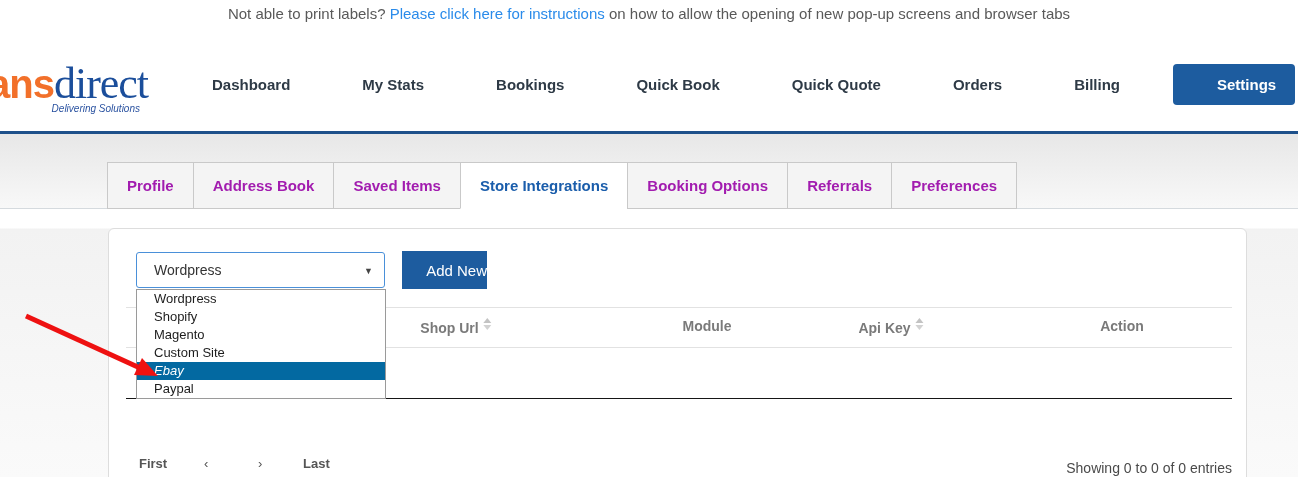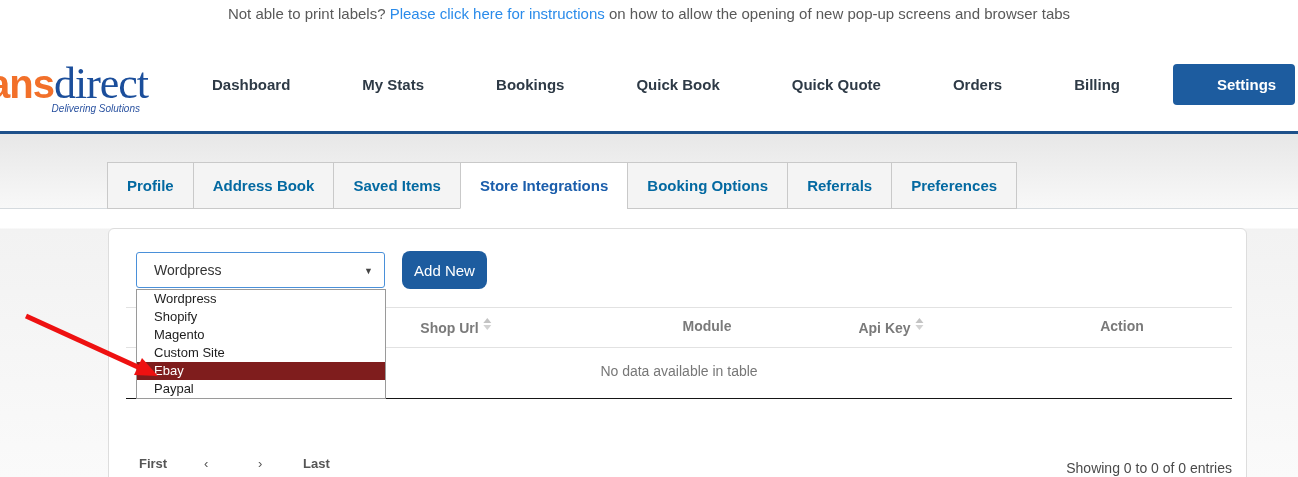--- a/index.html
+++ b/index.html
@@ -25,58 +25,58 @@
   .nav-item { font-size:15px; font-weight:bold; color:#2e3a46; padding:12px 19px;
               cursor:pointer; white-space:nowrap; }
   .nav-item.active { background:#1d5c9f; color:#ffffff; border-radius:4px;padding-left:44px; }
   
   .navy-line { position:absolute; left:0; top:131px; width:100%; height:3px; background:#1d508a; }
   
   .tab-band { position:absolute; left:0; top:134px; width:100%; height:75px;
               background:linear-gradient(#e7e7e7, #f8f8f8); border-bottom:1px solid #d5dade; }
   .tabs { position:absolute; left:107px; bottom:-1px; display:flex; }
   .tab { height:47px; line-height:46px; padding:0 19px; font-size:15px; font-weight:bold;
-         color:#0369a1; background:#f4f4f4; border:1px solid #c9c9c9; margin-right:-1px;
+         color:#a21caf; background:#f4f4f4; border:1px solid #c9c9c9; margin-right:-1px;
          cursor:pointer; white-space:nowrap; }
   .tab.active { background:#ffffff; color:#1a5dab; border-bottom:1px solid #ffffff; }
   
   .page-lower { position:absolute; left:0; top:210px; width:100%; height:267px;
                 background:linear-gradient(#ffffff 0px, #ffffff 18px, #f2f2f2 19px, #fafafa 100%); }
   
   .card { position:absolute; left:108px; top:228px; width:1139px; height:300px;
           background:#ffffff; border:1px solid #dddddd; border-radius:6px 6px 0 0; }
   .select-box { position:absolute; left:27px; top:23px; width:249px; height:36px;
                 border:1px solid #4a90d9; border-radius:3px; background:#ffffff;
                 display:flex; align-items:center; padding-left:17px; font-size:14px;
                 color:#333333; cursor:pointer; }
   .select-caret { position:absolute; right:11px; top:13px; font-size:9px; color:#444444; }
   .add-btn { position:absolute; left:293px; top:22px; width:85px; height:38px;
-             background:#1d5c9f; color:#ffffff; border:none; border-radius:8px;
-             font-size:15px; font-family:inherit; cursor:pointer; }
+             background:#1d5c9f; color:#ffffff; border:none; border-radius:0;
+             font-size:15px; font-family:inherit; cursor:pointer;text-align:right; }
   .hline { position:absolute; left:17px; width:1106px; height:1px; background:#e2e2e2; }
   .hline.dark { background:#161616; }
   .th { position:absolute; top:89px; transform:translateX(-50%); font-size:14px;
         font-weight:bold; color:#7a7a7a; white-space:nowrap; cursor:pointer; }
   .sort-ico { display:inline-block; vertical-align:3px; margin-left:5px; line-height:0; }
   .sort-ico i { display:block; width:0; height:0; border-left:4px solid transparent;
                 border-right:4px solid transparent; }
   .sort-ico .up { border-bottom:5px solid #c3c3c3; margin-bottom:2px; }
   .sort-ico .dn { border-top:5px solid #d2d2d2; }
   .empty-msg { position:absolute; left:17px; top:134px; width:1106px; text-align:center;
                font-size:14px; color:#777777; }
   
   .pg { position:absolute; top:227px; font-size:13px; color:#555555; cursor:pointer; white-space:nowrap; }
   .pg.word { font-weight:bold; }
   .pg-info { position:absolute; top:231px; right:14px; font-size:14px; color:#4a4a4a; }
   
   .dropdown { position:absolute; left:27px; top:60px; width:250px; background:#ffffff;
               border:1px solid #9a9a9a; z-index:5; }
   .dd-item { height:18px; line-height:18px; padding-left:17px; font-size:13px;
              color:#1d1d1d; cursor:pointer; white-space:nowrap; }
-  .dd-item.highlighted { background:#7f1d1d; color:#ffffff; }
+  .dd-item.highlighted { background:#0369a1; color:#ffffff;font-style:italic; }
   
   .arrow-layer { position:absolute; left:0; top:0; width:1298px; height:477px;
                  z-index:6; pointer-events:none; }
 </style>
 </head>
 <body>
 
 <div class="banner">
   <span>Not able to print labels? </span><a>Please click here for instructions</a><span> on how to allow the opening of new pop-up screens and browser tabs</span>
 </div>
@@ -133,21 +133,20 @@
   </div>
   <div class="th" style="left:782px;">
     <span>Api Key</span><span class="sort-ico"><i class="up"></i><i class="dn"></i></span>
   </div>
   <div class="th" style="left:1013px;">
     <span>Action</span>
   </div>
 
   <div class="hline" style="top:118px;"></div>
 
-  <div class="empty-msg">No data available in table</div>
 
   <div class="hline dark" style="top:169px;"></div>
 
   <div class="pg word" style="left:30px;">First</div>
   <div class="pg" style="left:95px;">‹</div>
   <div class="pg" style="left:149px;">›</div>
   <div class="pg word" style="left:194px;">Last</div>
 
   <div class="pg-info">Showing 0 to 0 of 0 entries</div>
 

